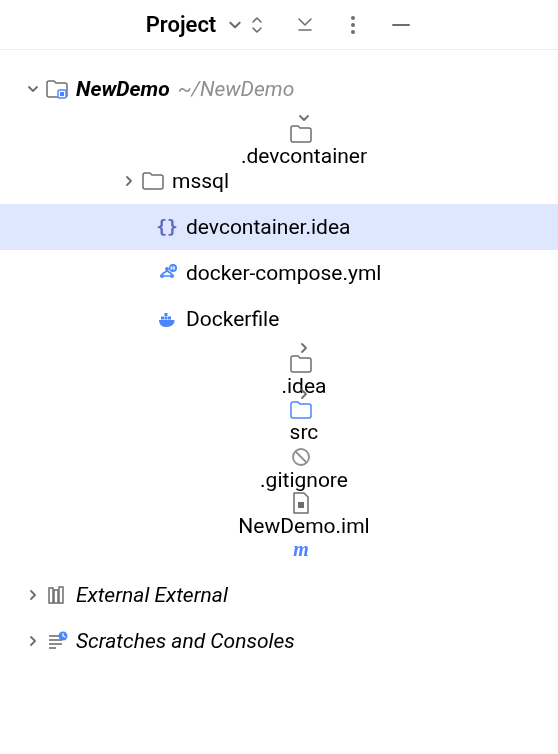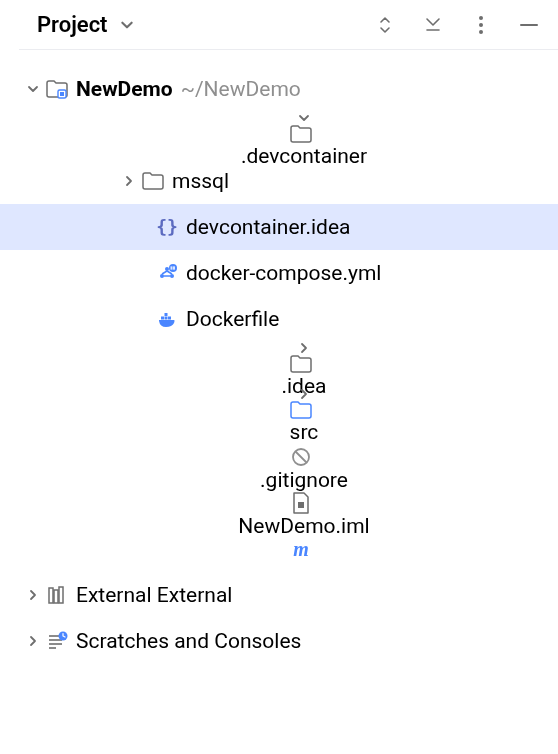--- a/index.html
+++ b/index.html
@@ -9,24 +9,23 @@
     height: 754px;
     font-family: -apple-system, BlinkMacSystemFont, "Segoe UI", Roboto, sans-serif;
     background: #ffffff;
     color: #000000;
     overflow: hidden;
     font-size: 21px;
   }
   .header {
     display: flex;
     align-items: center;
-    justify-content: space-between;
+    justify-content: center;
     padding: 12px 18px 12px 18px;
     border-bottom: 1px solid #ebecf0;
-    margin-left: 19px;
   }
   .header-left {
     display: flex;
     align-items: center;
     gap: 8px;
   }
   .panel-title {
     font-weight: 600;
     font-size: 22px;
   }
@@ -49,21 +48,21 @@
   .row {
     display: flex;
     align-items: center;
     height: 46px;
     padding-right: 10px;
     white-space: nowrap;
   }
   .row.selected {
     background: #dfe7ff;
   }
-  .indent-0 { padding-left: 22px; }
+  .indent-0 { padding-left: 22px; font-style: italic; }
   .indent-1 { padding-left: 60px; flex-direction: column; }
   .indent-2 { padding-left: 118px; }
   .indent-3 { padding-left: 132px; }
   .chevron {
     width: 22px;
     display: inline-flex;
     align-items: center;
     justify-content: center;
     color: #6e6e6e;
     flex-shrink: 0;

